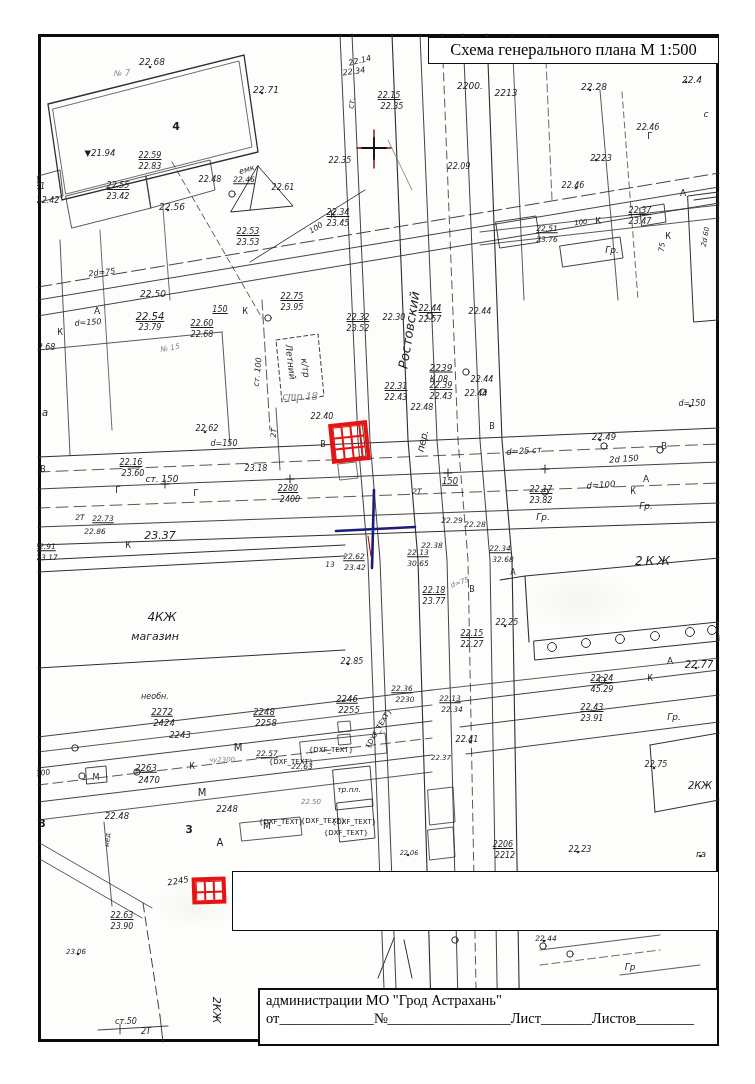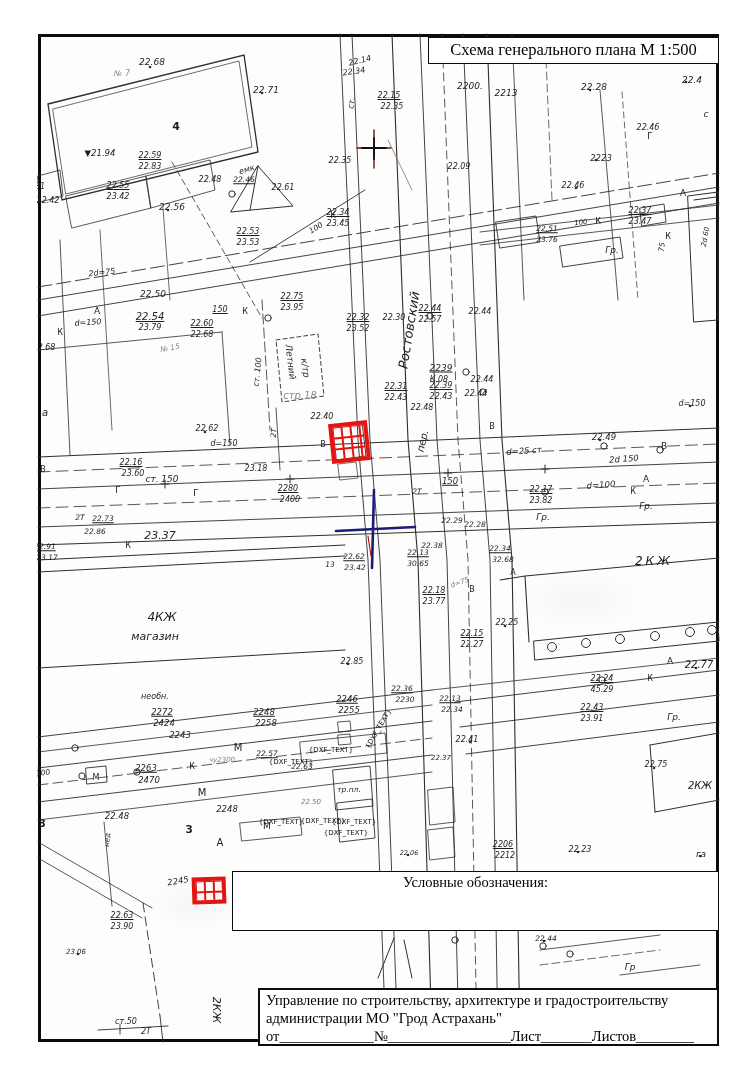--- a/index.html
+++ b/index.html
@@ -261,21 +261,21 @@
     <span class="ml" style="left: 292px; top: 308px; font-size: 8px; transform: translate(-50%, -50%);">23.95</span>
     <span class="ml" style="left: 44px; top: 348px; font-size: 8px; transform: translate(-50%, -50%);">22.68</span>
     <span class="ml" style="left: 60px; top: 333px; font-size: 8px; transform: translate(-50%, -50%); font-style: normal;">К</span>
     <span class="ml" style="left: 170px; top: 348px; font-size: 7.5px; transform: translate(-50%, -50%) rotate(-10deg); color: rgb(138, 138, 138);">№ 15</span>
     <span class="ml" style="left: 358px; top: 318px; font-size: 8px; transform: translate(-50%, -50%); text-decoration: underline;">22.32</span>
     <span class="ml" style="left: 358px; top: 329px; font-size: 8px; transform: translate(-50%, -50%);">23.52</span>
     <span class="ml" style="left: 394px; top: 318px; font-size: 8px; transform: translate(-50%, -50%);">22.30</span>
     <span class="ml" style="left: 258px; top: 372px; font-size: 8px; transform: translate(-50%, -50%) rotate(-84deg);">ст. 100</span>
     <span class="ml" style="left: 290px; top: 362px; font-size: 9px; transform: translate(-50%, -50%) rotate(83deg);">Летний</span>
     <span class="ml" style="left: 305px; top: 368px; font-size: 9px; transform: translate(-50%, -50%) rotate(83deg);">к/тр</span>
-    <span class="ml" style="left: 300px; top: 396px; font-size: 10px; transform: translate(-50%, -50%); color: rgb(138, 138, 138);">стр.18</span>
+    <span class="ml" style="left: 300px; top: 396px; font-size: 12px; transform: translate(-50%, -50%); color: rgb(138, 138, 138); font-family: Liberation Serif, serif;">стр.18</span>
     <span class="ml" style="left: 430px; top: 309px; font-size: 8px; transform: translate(-50%, -50%); text-decoration: underline;">22.44</span>
     <span class="ml" style="left: 430px; top: 320px; font-size: 8px; transform: translate(-50%, -50%);">22.57</span>
     <span class="ml" style="left: 480px; top: 312px; font-size: 8px; transform: translate(-50%, -50%);">22.44</span>
     <span class="ml" style="left: 409px; top: 330px; font-size: 13px; transform: translate(-50%, -50%) rotate(-81deg);">Ростовский</span>
     <span class="ml" style="left: 423px; top: 441px; font-size: 10px; transform: translate(-50%, -50%) rotate(-76deg);">пер.</span>
     <span class="ml" style="left: 441px; top: 368px; font-size: 9px; transform: translate(-50%, -50%); text-decoration: underline;">2239</span>
     <span class="ml" style="left: 439px; top: 380px; font-size: 8px; transform: translate(-50%, -50%);">К.08</span>
     <span class="ml" style="left: 482px; top: 380px; font-size: 8px; transform: translate(-50%, -50%);">22.44</span>
     <span class="ml" style="left: 396px; top: 387px; font-size: 8px; transform: translate(-50%, -50%); text-decoration: underline;">22.31</span>
     <span class="ml" style="left: 396px; top: 398px; font-size: 8px; transform: translate(-50%, -50%);">22.43</span>
@@ -411,21 +411,19 @@
 <div class="smudge" style="left:520px;top:570px;width:120px;height:60px;"></div>
 <div class="smudge" style="left:150px;top:880px;width:90px;height:50px;"></div>
 
 <div class="red-grid kiosk-map"></div>
 
 <div class="box title-box">
   <span>Схема генерального плана М 1:500</span>
 </div>
 
 <div class="box legend-box">
-  <div class="center">Условные обозначения:</div>
 </div>
 <div class="red-grid kiosk-legend"></div>
 
 <div class="box stamp-box">
-  <div>Управление по строительству, архитектуре и градостроительству</div>
   <div>администрации МО "Грод Астрахань"</div>
   <div>от_____________№_________________Лист_______Листов________</div>
 </div>
 
 </body></html>

